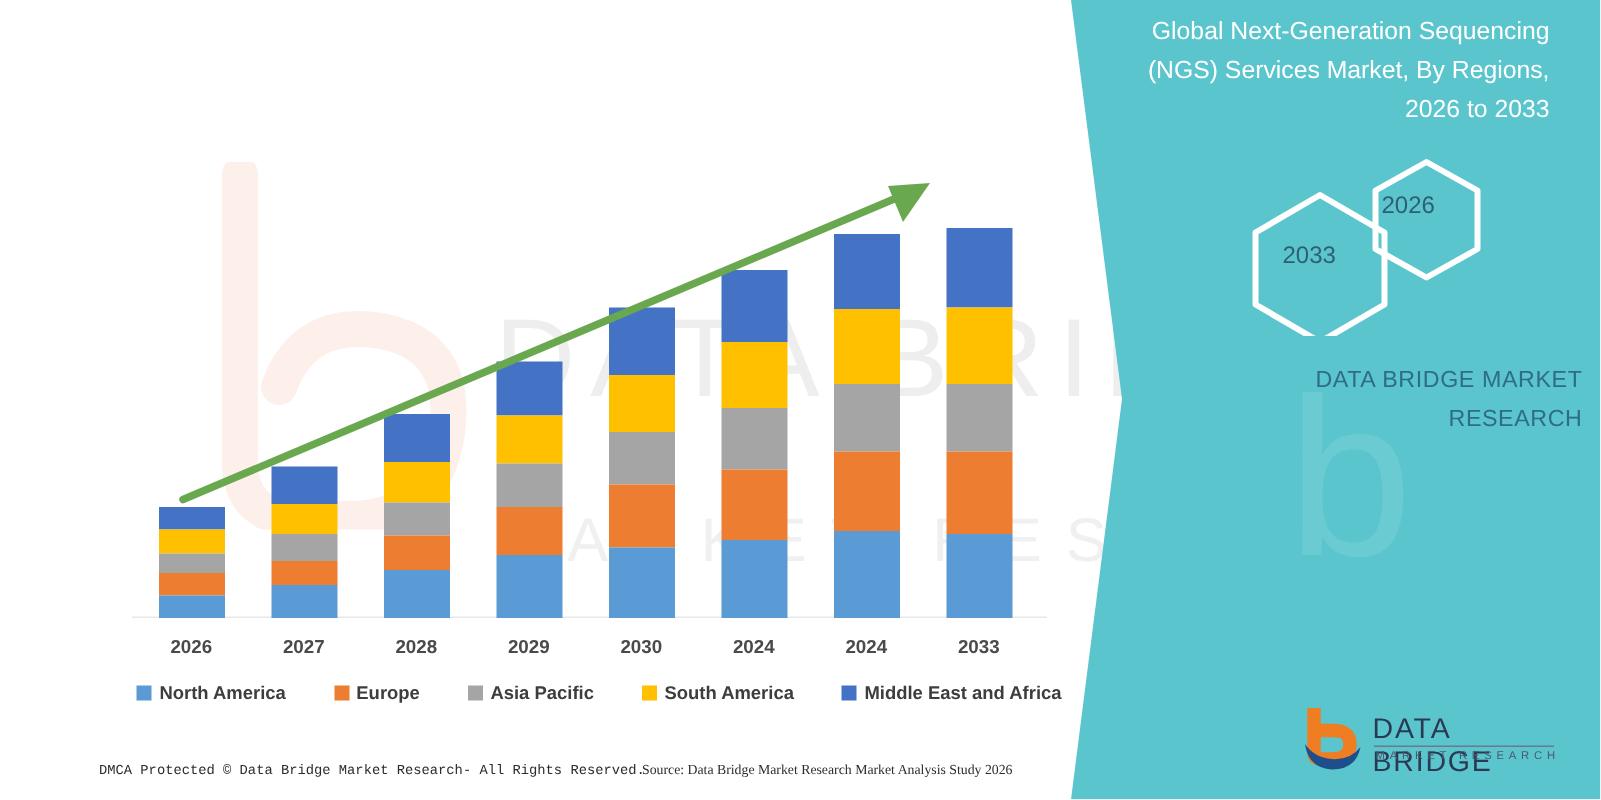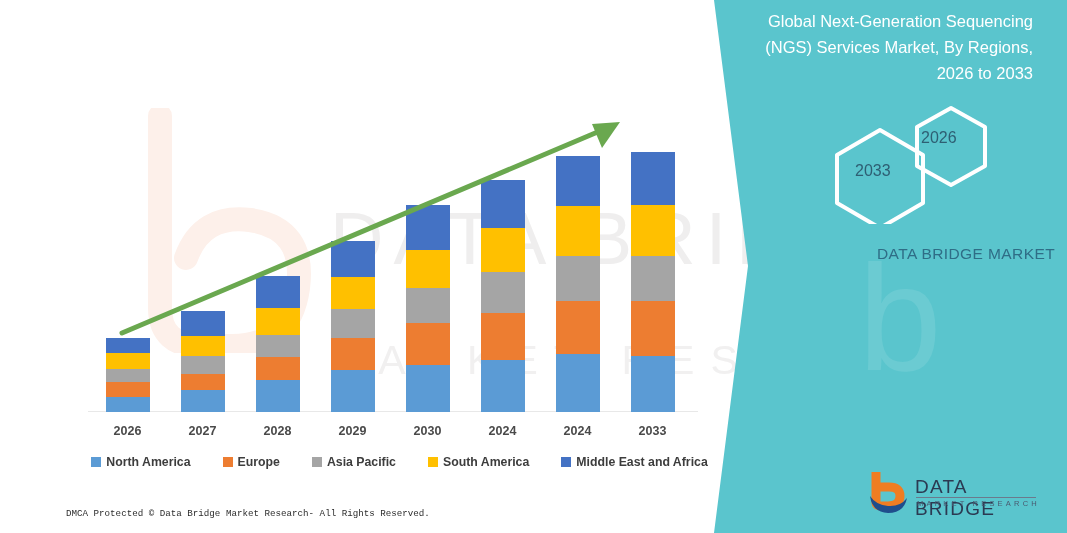--- a/index.html
+++ b/index.html
@@ -379,20 +379,21 @@
         <span>South America</span>
       </div>
       <div class="legend-item">
         <span class="legend-swatch" style="background: rgb(68, 114, 196);"></span>
         <span>Middle East and Africa</span>
       </div>
     </div>
 
   <div class="footer">
     <div class="footer-text left">DMCA Protected © Data Bridge Market Research- All Rights Reserved.</div>
+    <div class="footer-text right">Source: Data Bridge Market Research  Market Analysis Study 2026</div>
   </div>
 
   <svg class="teal-panel" viewBox="0 0 1067 533">
     <polygon points="714,0 1067,0 1067,533 714,533 748,266" fill="#5ac5cd"></polygon>
     <g opacity="0.10" fill="#ffffff">
       <text x="900" y="370" font-family="Liberation Sans, sans-serif" font-size="150" text-anchor="middle">b</text>
     </g>
   </svg>
 
   <div class="panel-title">
@@ -402,20 +403,21 @@
   </div>
 
   <svg class="hex-wrap" viewBox="0 0 190 120">
     <polygon points="128,4 162,23 162,62 128,81 94,62 94,23" fill="none" stroke="#ffffff" stroke-width="4" stroke-linejoin="round"></polygon>
     <polygon points="57,26 100,51 100,99 57,124 14,99 14,51" fill="none" stroke="#ffffff" stroke-width="4" stroke-linejoin="round"></polygon>
   </svg>
   <div class="hex-label l2026">2026</div>
   <div class="hex-label l2033">2033</div>
 
   <div class="brand-line l1">DATA BRIDGE MARKET</div>
+  <div class="brand-line l2">RESEARCH</div>
 
   <div class="logo-box">
     <svg width="46" height="44" viewBox="0 0 46 44">
       <path d="M10 3 L10 30 Q10 34 15 34 L22 34 Q34 34 34 24 Q34 15 23 15 L17 15" fill="none" stroke="#ef7d22" stroke-width="9" stroke-linecap="square"></path>
       <path d="M4 24 Q6 40 22 41 Q38 41 41 26 Q34 35 22 34 Q10 33 4 24 Z" fill="#1f4e8c"></path>
     </svg>
     <div class="logo-rule"></div>
     <div class="logo-text-main">DATA BRIDGE</div>
     <div class="logo-text-sub">MARKET RESEARCH</div>
   </div>

